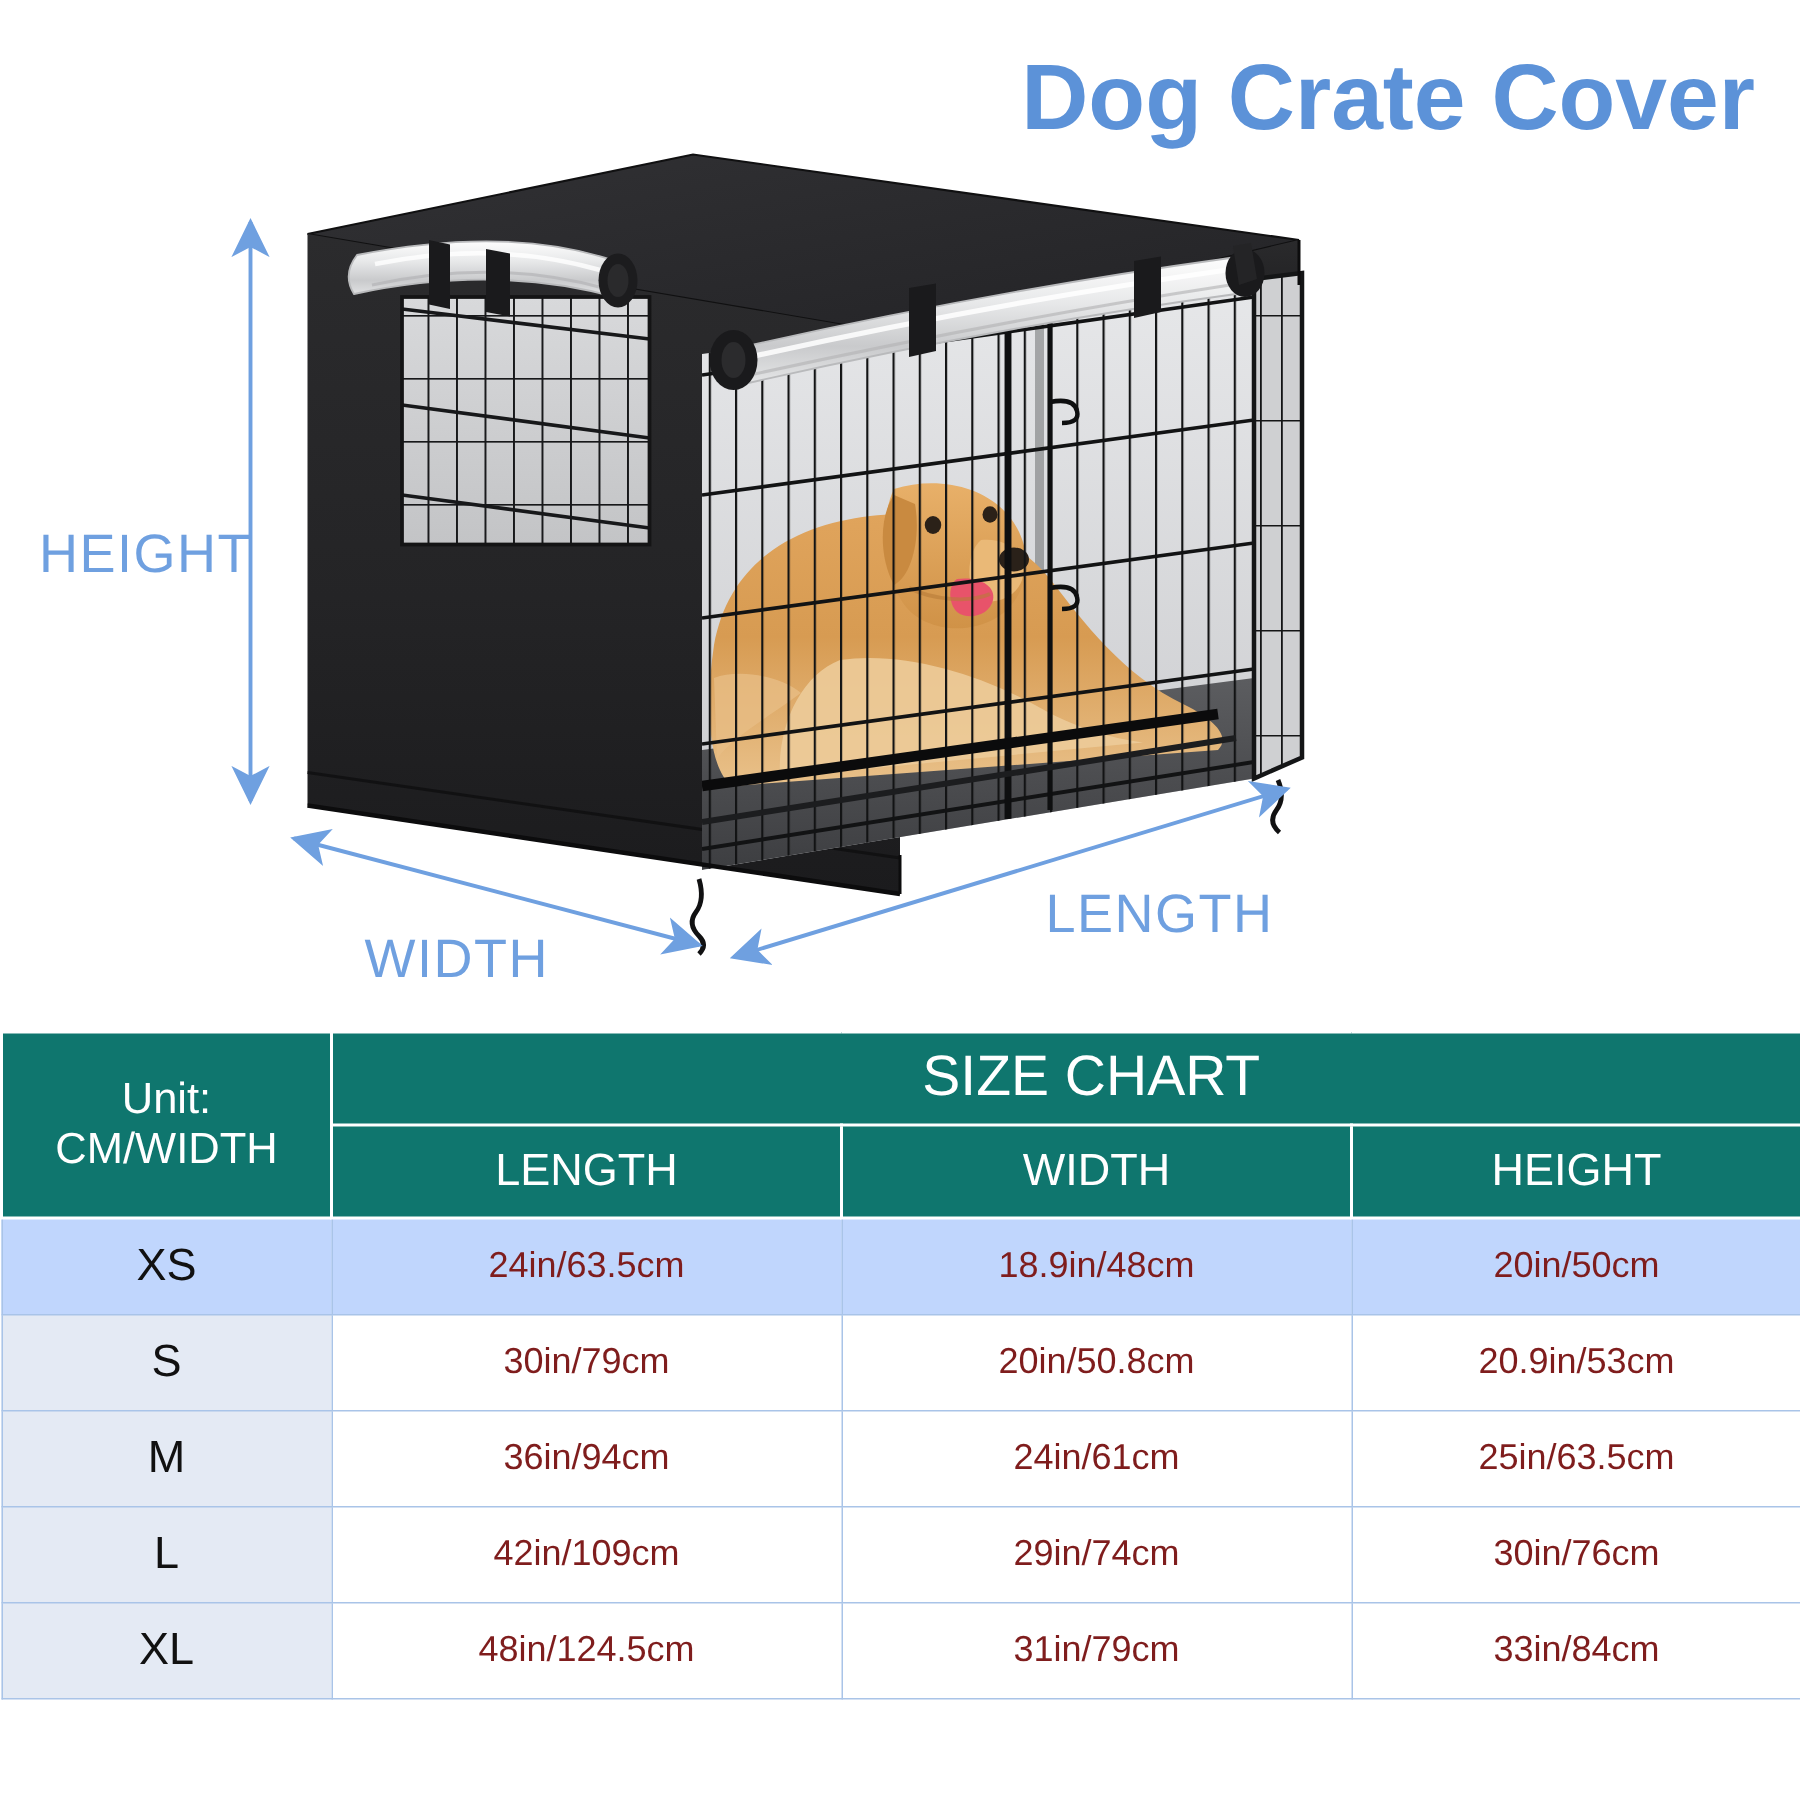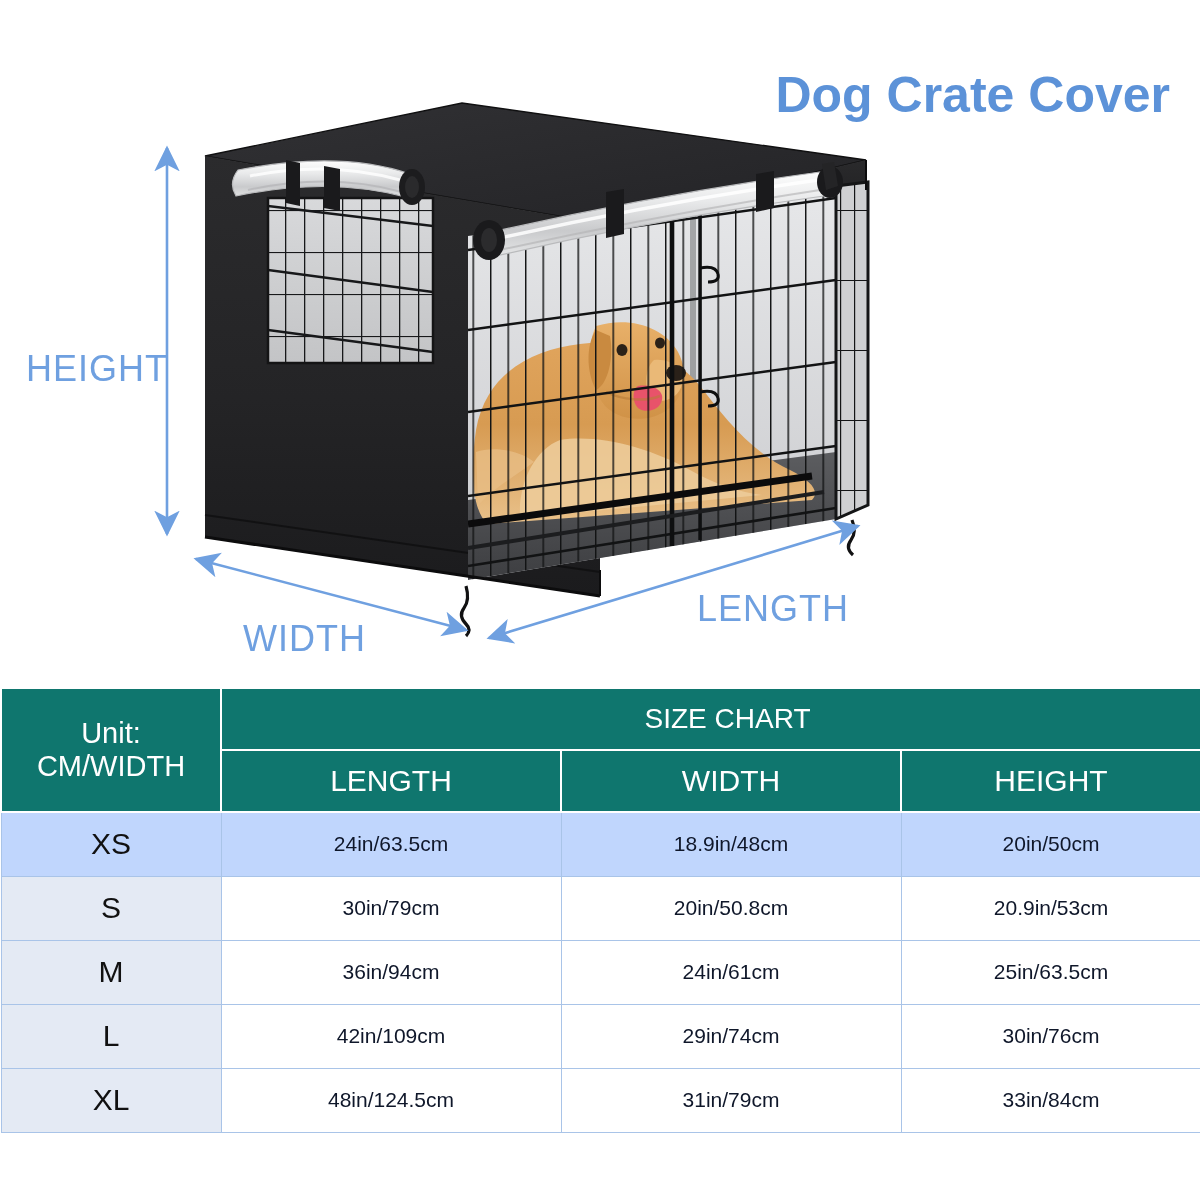--- a/index.html
+++ b/index.html
@@ -22,26 +22,25 @@
     width: 1200px;
     height: 687px;
     background: #ffffff;
     overflow: hidden;
   }
 
   #product-title {
     position: absolute;
     right: 30px;
     top: 30px;
-    font-size: 50px;
+    font-size: 62px;
     font-weight: bold;
     color: #5c92d8;
     letter-spacing: 0px;
     white-space: nowrap;
-    margin-top: 36px;
   }
 
   
   #crate-scene {
     position: absolute;
     left: 0; top: 0;
     width: 1200px;
     height: 687px;
   }
 
@@ -76,37 +75,37 @@
   .hdr {
     background: #0f766e;
     color: #ffffff;
     font-weight: bold;
     font-size: 30px;
     border-color: #ffffff !important;
     border-width: 2px !important;
     line-height: 1.15;
   }
   .hdr-unit { font-size: 29px; }
-  .hdr-sizechart { font-size: 28px; padding-left: 34px; }
+  .hdr-sizechart { font-size: 38px; padding-left: 34px; }
   .col-size { width: 220px; }
   .col-len  { width: 340px; }
   .col-wid  { width: 340px; }
   .col-hgt  { width: 300px; }
 
   .row-xs td { background: #c0d6fd; margin-top: 44px; }
   .row-plain td { background: #ffffff; }
   .cell-size {
     background: #e4eaf4 !important;
     font-size: 30px;
     color: #111111;
   }
   .row-xs .cell-size { background: #c0d6fd !important; }
   .cell-val {
-    font-size: 21px;
-    color: #0f172a;
+    font-size: 24px;
+    color: #7f1d1d;
   }
   #size-chart tbody tr { height: 64px; }
   #size-chart thead tr.h1 { height: 62px; }
   #size-chart thead tr.h2 { height: 62px; }
 </style>
 </head>
 <body>
 
 <div id="product-panel">
 

